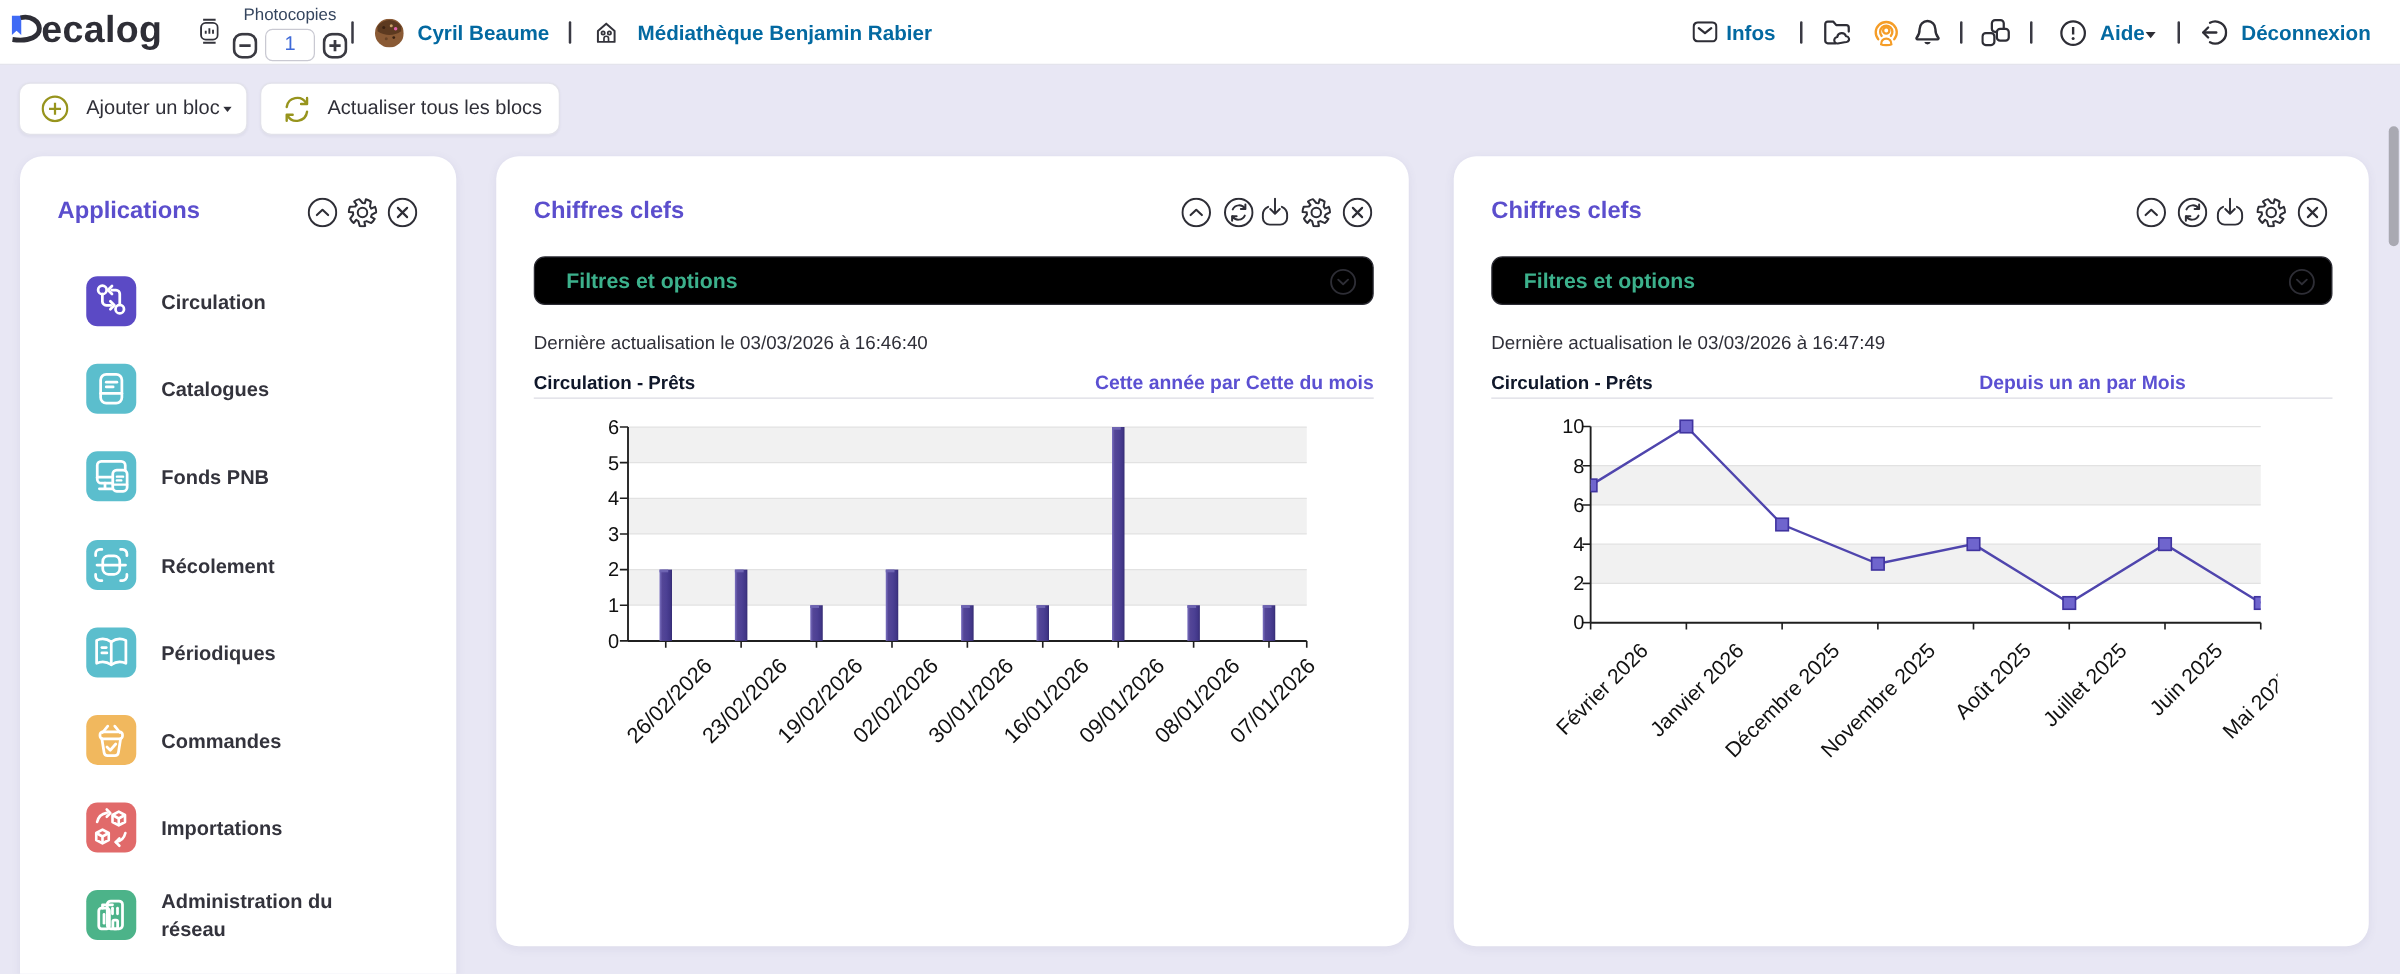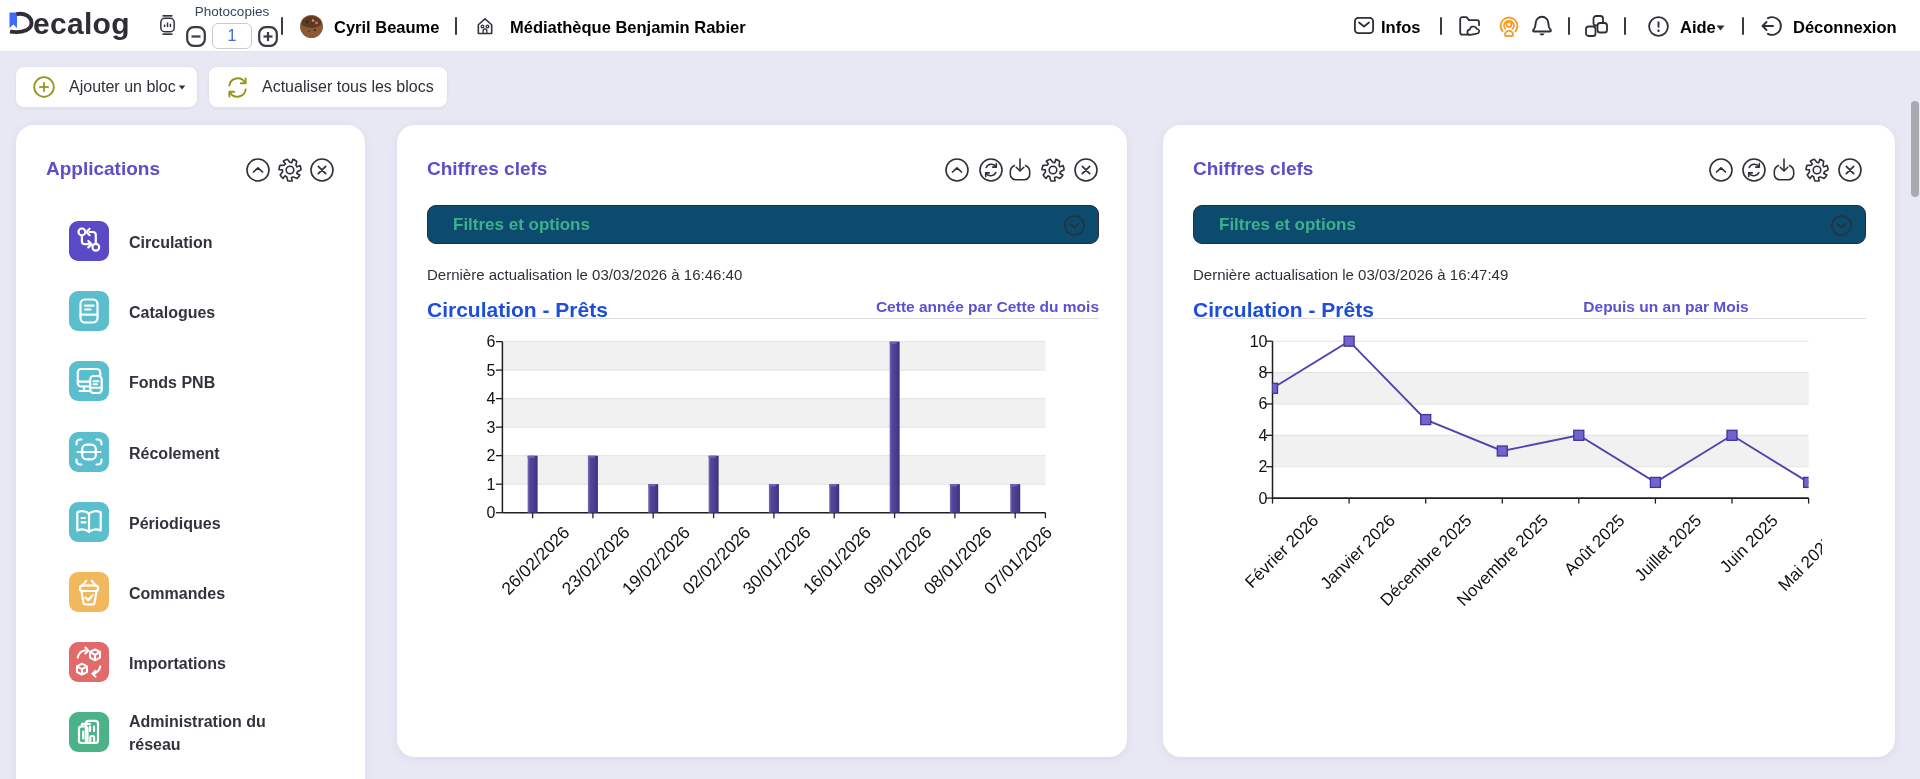--- a/index.html
+++ b/index.html
@@ -2,30 +2,30 @@
 <html><head>
 <meta charset="utf-8">
 <style>
 * { margin:0; padding:0; box-sizing:border-box; }
 html,body { width:1920px; height:779px; overflow:hidden; }
 body { font-family:"Liberation Sans", sans-serif; background:#e8e7f4; position:relative; }
 .abs { position:absolute; }
 
 #topbar { position:absolute; left:0; top:0; width:1920px; height:52px; background:#fff; border-bottom:1px solid #e4e4ec; }
 .sep { position:absolute; top:17px; width:2px; height:18px; background:#3a3a44; border-radius:1px; }
-.hname { position:absolute; font-size:16.5px; font-weight:bold; color:#000000; top:18px; white-space:nowrap; }
+.hname { position:absolute; font-size:16.5px; font-weight:bold; color:#0369a1; top:18px; white-space:nowrap; }
 
 .tbtn { position:absolute; top:66px; height:42px; background:#fff; border:1px solid #e2e2ea; border-radius:9px; box-shadow:0 1px 2px rgba(60,60,100,.05); display:flex; align-items:center; font-size:16px; color:#2f2f38;text-align:center; }
 
 .card { position:absolute; top:125px; background:#fff; border-radius:18px; box-shadow:0 2px 8px rgba(80,80,130,.08); }
 .cardtitle { position:absolute; font-size:19px; font-weight:bold; color:#5b4ecd; }
-.filterbox { position:absolute; top:205px; height:39px; border:1.5px solid #2b2b33; border-radius:9px; background:#0c4a6e; }
+.filterbox { position:absolute; top:205px; height:39px; border:1.5px solid #2b2b33; border-radius:9px; background:#000000; }
 .filterbox span { position:absolute; left:25px; top:9px; font-size:17px; font-weight:bold; color:#3cb18c; }
 .lastupd { position:absolute; top:266px; font-size:15px; color:#2f2f38; }
-.serieL { position:absolute; top:298px; font-size:21px; font-weight:bold; color:#1d4ed8; }
+.serieL { position:absolute; top:298px; font-size:15px; font-weight:bold; color:#0f172a; }
 .serieR { position:absolute; top:298px; font-size:15.5px; font-weight:bold; color:#5b50d2; text-align:right; }
 .divider { position:absolute; top:318px; height:1px; background:#dcdce4; }
 
 .appicon { position:absolute; left:69px; width:40px; height:40px; border-radius:9px; }
 .applabel { position:absolute; left:129px; font-size:16px; font-weight:bold; color:#33333c; line-height:23px; }
 </style>
 </head>
 <body>
 <div id="topbar"></div>
 

